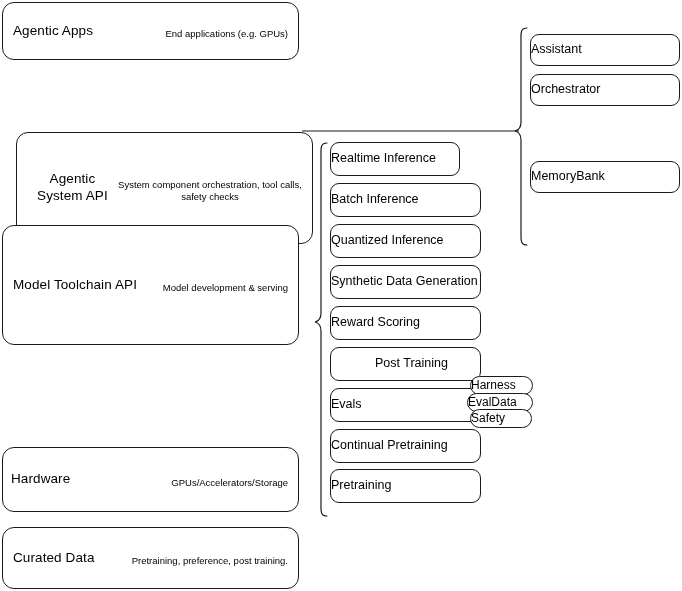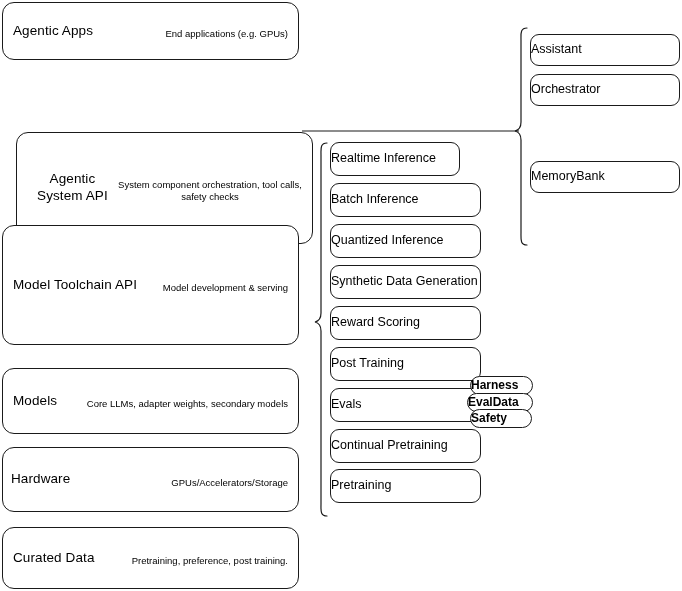--- a/index.html
+++ b/index.html
@@ -59,21 +59,21 @@
   
   #wires {
     position: absolute;
     left: 0; top: 0;
     width: 682px;
     height: 591px;
     pointer-events: none;
     z-index: 1;
   }
   .node { z-index: 2; }
-  .badge { z-index: 6; font-weight: bold; }
+  .badge { z-index: 6; }
 </style>
 </head>
 <body>
 
 <div id="canvas">
 
   <svg id="wires" viewBox="0 0 682 591" width="682" height="591" xmlns="http://www.w3.org/2000/svg">
 
     <path d="M 302 131 L 519 131" fill="none" stroke="#1a1a1a" stroke-width="1.2"></path>
 
@@ -102,24 +102,20 @@
   <div class="node layer" style="left:16px; top:84px; width:297px; height:112px;margin-top:48px;">
     <div class="title">Agentic System API</div>
     <div class="sub">System component orchestration, tool calls, safety checks</div>
   </div>
 
   <div class="node layer" style="left:2px; top:225px; width:297px; height:120px;">
     <div class="title">Model Toolchain API</div>
     <div class="sub">Model development &amp; serving</div>
   </div>
 
-  <div class="node layer" style="left:2px; top:368px; width:297px; height:66px;">
-    <div class="title">Models</div>
-    <div class="sub">Core LLMs, adapter weights, secondary models</div>
-  </div>
 
   <div class="node layer" style="left:2px; top:447px; width:297px; height:65px;padding-left:8px;">
     <div class="title">Hardware</div>
     <div class="sub">GPUs/Accelerators/Storage</div>
   </div>
 
   <div class="node layer" style="left:2px; top:527px; width:297px; height:62px;">
     <div class="title">Curated Data</div>
     <div class="sub">Pretraining, preference, post training.</div>
   </div>
@@ -132,21 +128,21 @@
   </div>
   <div class="node chip" style="left:330px; top:224px; width:151px; height:34px;">
     <span>Quantized Inference</span>
   </div>
   <div class="node chip" style="left:330px; top:265px; width:151px; height:34px;">
     <span>Synthetic Data Generation</span>
   </div>
   <div class="node chip" style="left:330px; top:306px; width:151px; height:34px;">
     <span>Reward Scoring</span>
   </div>
-  <div class="node chip" style="left:330px; top:347px; width:151px; height:34px;">
+  <div class="node chip" style="left:330px; top:347px; width:151px; height:34px;padding-left:44px;">
     <span>Post Training</span>
   </div>
   <div class="node chip" style="left:330px; top:388px; width:151px; height:34px;">
     <span>Evals</span>
   </div>
   <div class="node chip" style="left:330px; top:429px; width:151px; height:34px;">
     <span>Continual Pretraining</span>
   </div>
   <div class="node chip" style="left:330px; top:469px; width:151px; height:34px;">
     <span>Pretraining</span>

